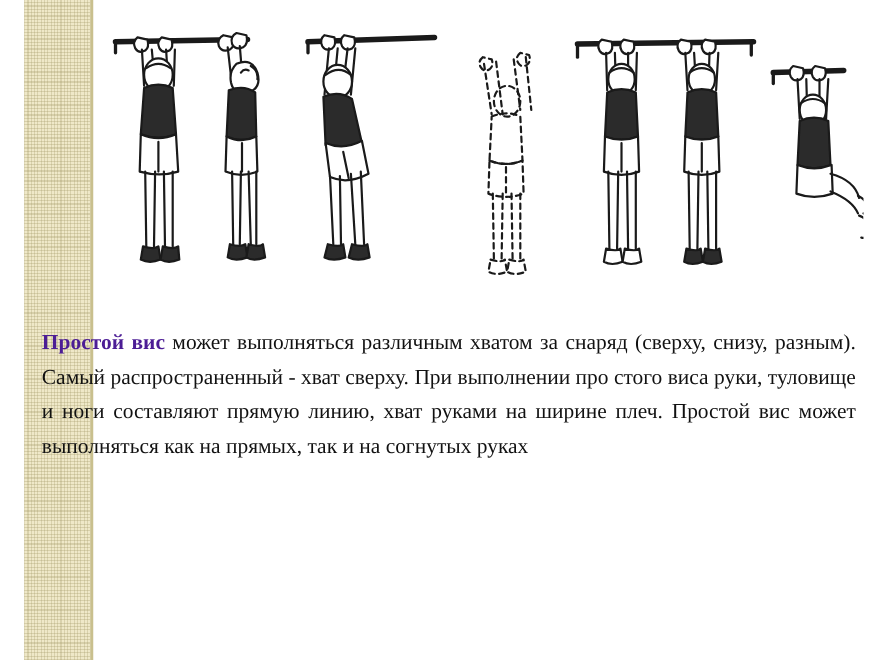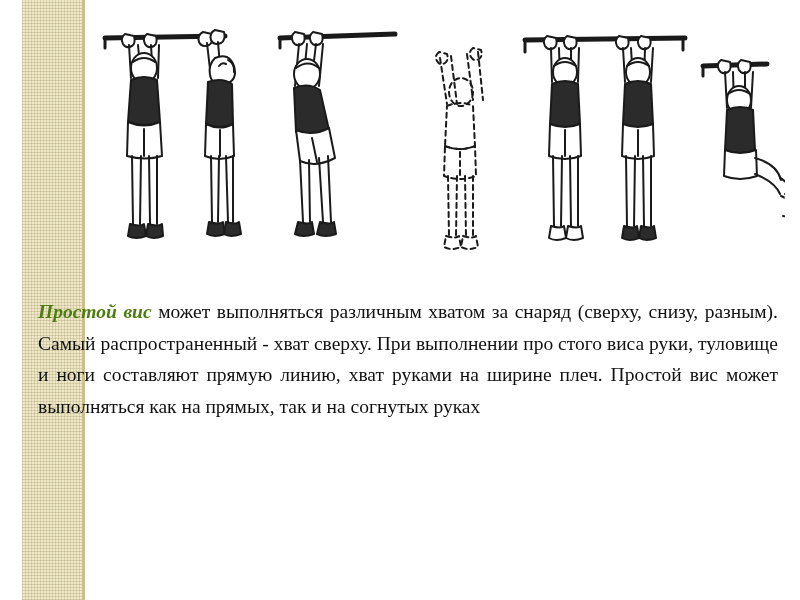--- a/index.html
+++ b/index.html
@@ -74,23 +74,22 @@
     left: 38px;
     top: 296px;
     width: 740px;
     font-size: 19.5px;
     line-height: 1.62;
     color: #111111;
     text-align: justify;
     text-justify: inter-word;
   }
   .textblock .lead {
-    color: #4d7c0f;
+    color: #4c1d95;
     font-weight: bold;
-    font-style: italic;
   }
   .para {
     margin: 0;
   }
 </style>
 </head>
 <body>
 
 <div class="slide">
 

